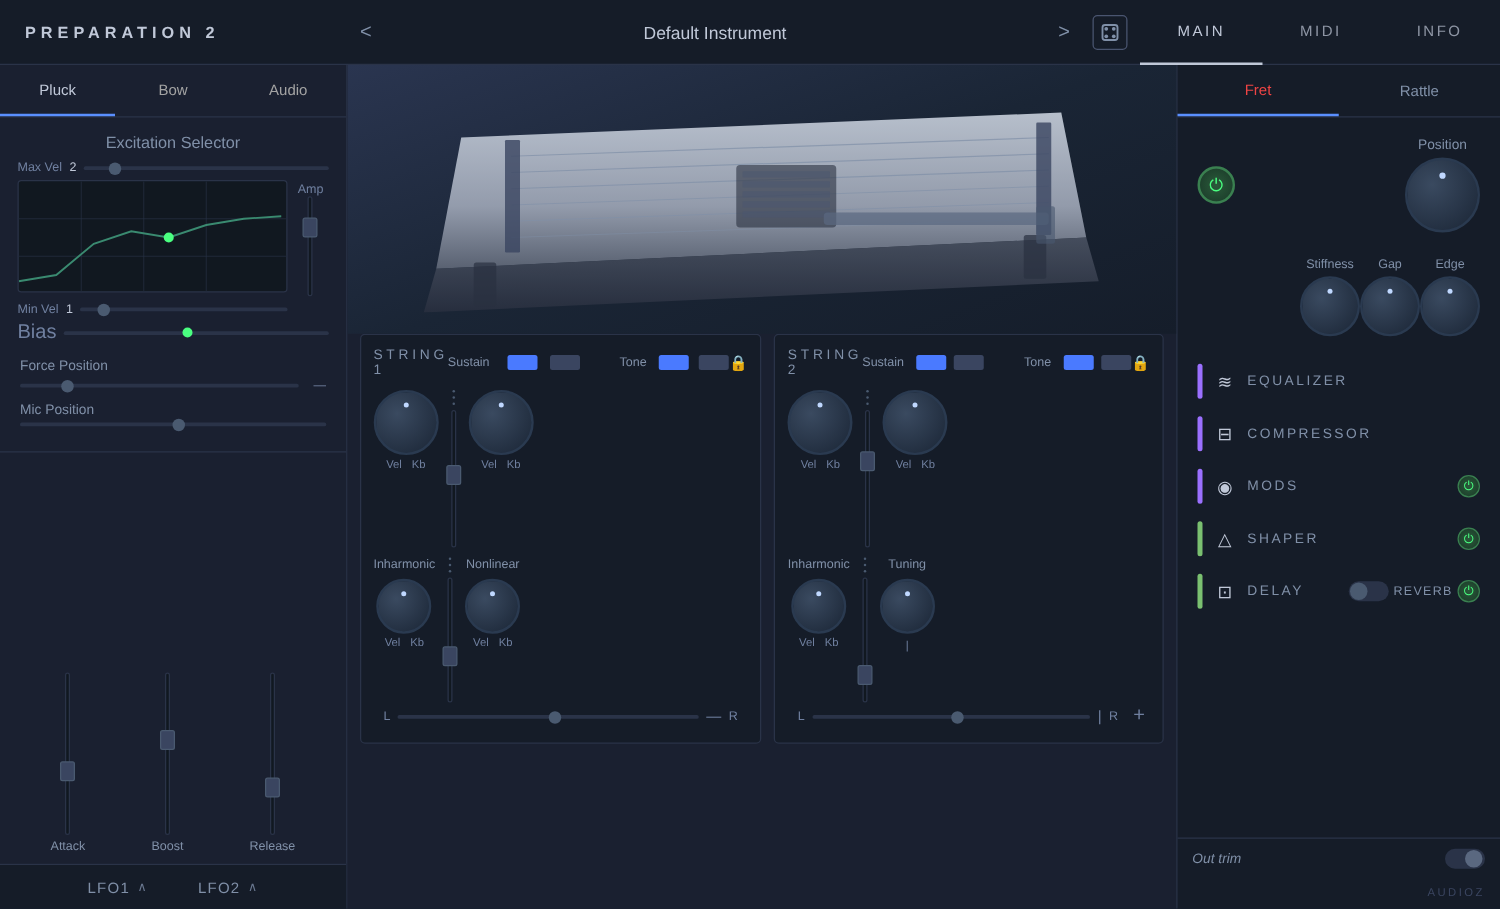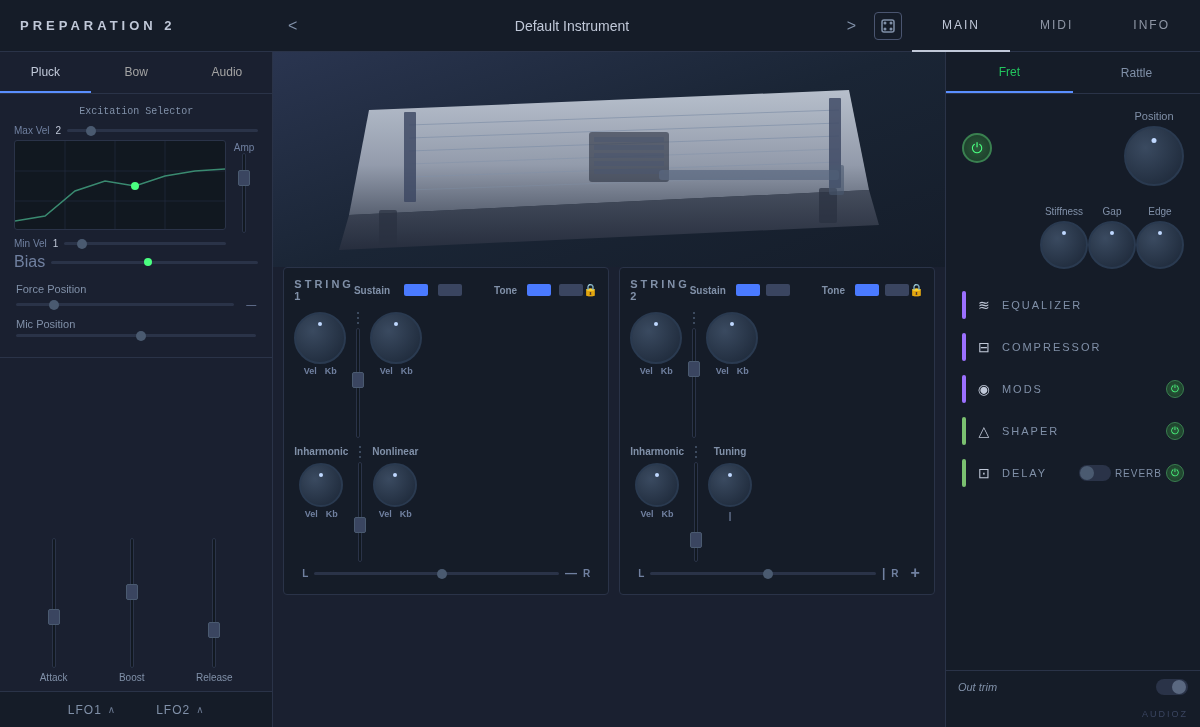--- a/index.html
+++ b/index.html
@@ -112,25 +112,24 @@
       color: #c0c8d8;
       border-bottom: 2px solid #5a8fff;
     }
     .sub-tab:not(.active) { color: #a3a3a3; }
 
     
     .excitation-area {
       padding: 12px 14px;
     }
     .excitation-title {
-      font-size: 10px;
+      font-size: 13px;
       color: #8090a8;
       text-align: center;
       margin-bottom: 8px;
-      font-family: Liberation Mono, monospace;
     }
     .vel-row {
       display: flex;
       align-items: center;
       font-size: 10px;
       color: #7080a0;
       margin-bottom: 4px;
       gap: 6px;
     }
     .vel-val { color: #c0c8d8; }
@@ -296,21 +295,20 @@
 
     
     .strings-area {
       flex: 1;
       padding: 0 10px 10px;
       overflow-y: auto;
     }
     .strings-row {
       display: flex;
       gap: 10px;
-      font-weight: bold;
     }
     .string-block {
       flex: 1;
       background: #151c28;
       border: 1px solid #2a3348;
       border-radius: 4px;
       padding: 10px;
       position: relative;
     }
     .string-header {
@@ -470,21 +468,21 @@
     }
     .right-tab {
       flex: 1;
       display: flex;
       align-items: center;
       justify-content: center;
       font-size: 12px;
       cursor: pointer;
     }
     .right-tab.active {
-      color: #22c55e;
+      color: #ef4444;
       border-bottom: 2px solid #5a8fff;
     }
     .right-tab:not(.active) { color: #8090a8; }
 
     
     .right-content {
       padding: 16px;
       display: flex;
       flex-direction: column;
       gap: 20px;

